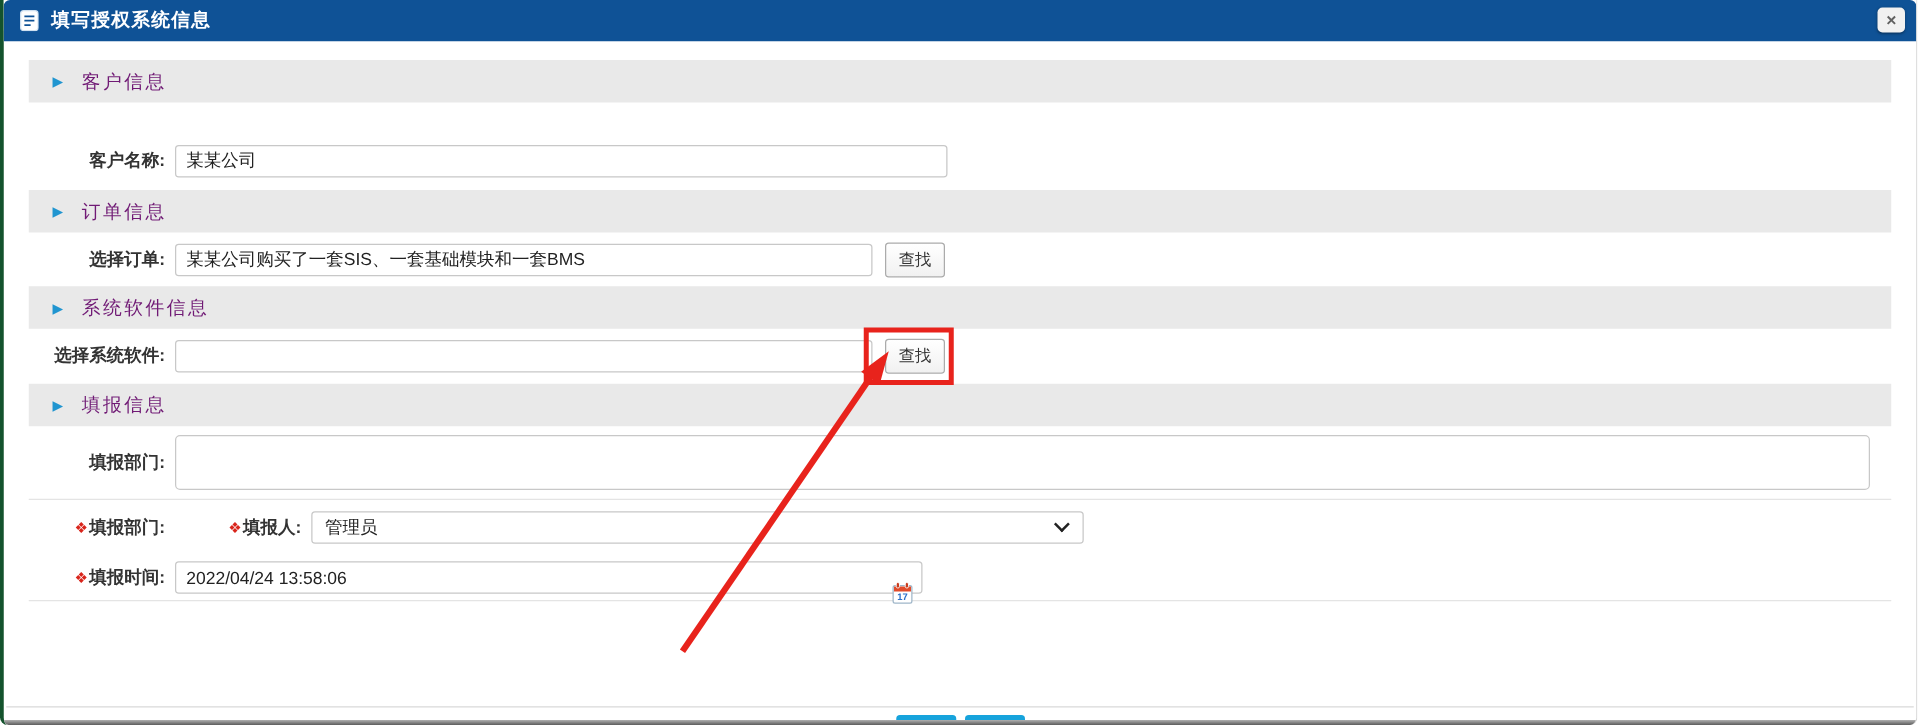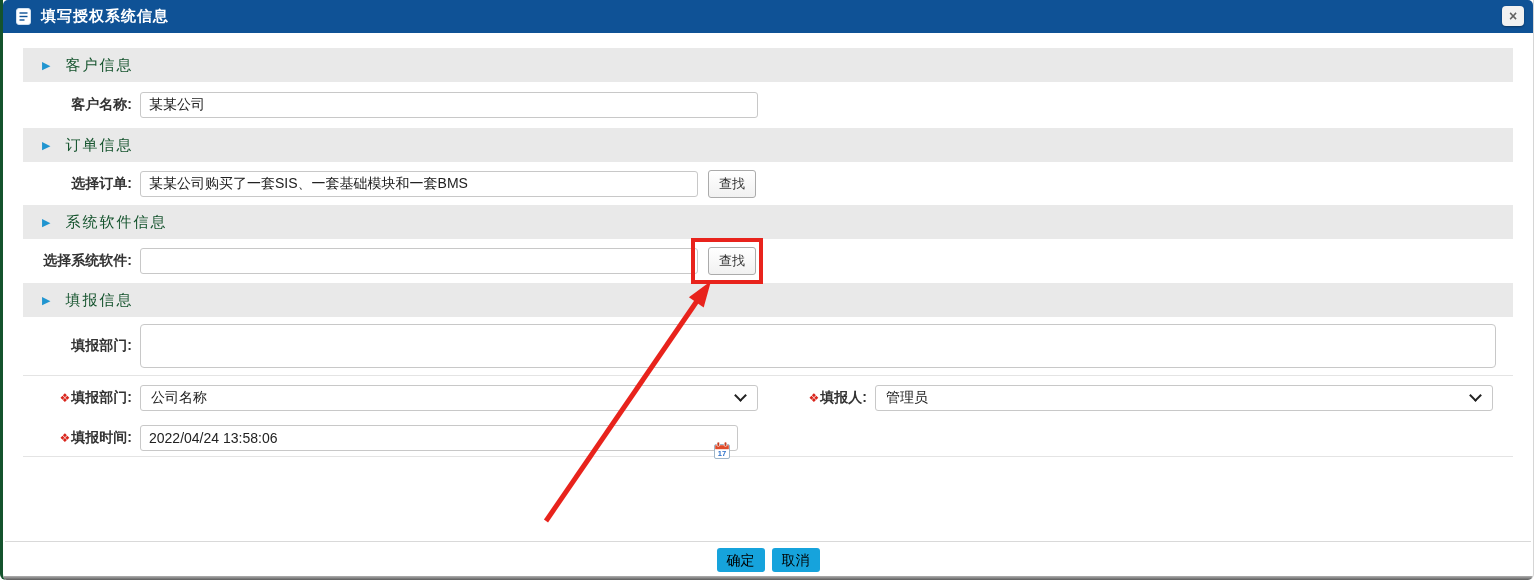--- a/index.html
+++ b/index.html
@@ -7,26 +7,26 @@
   .dialog{position:relative;width:1534px;height:580px;border-left:3px solid #14532d;border-right:1px solid #d5d5d5;box-sizing:border-box;background:#fff;overflow:hidden;border-radius:0 0 6px 6px;}
   
   .titlebar{height:33px;background:#0f5296;border-radius:5px 5px 0 0;display:flex;align-items:center;padding-left:13px;position:relative;}
   .titlebar .doc-icon{margin-right:10px;display:inline-flex;}
   .titlebar .title{color:#fff;font-size:15px;font-weight:bold;letter-spacing:1px;}
   .close-btn{position:absolute;right:9px;top:6px;width:22px;height:20px;background:#f1f1f1;border:none;border-radius:4px;color:#616161;font-weight:bold;font-size:14px;line-height:20px;text-align:center;cursor:pointer;box-shadow:0 1px 2px rgba(0,0,0,.35);padding:0;}
   
   .content{padding:15px 20px 0 20px;}
   .sec-header{height:34px;background:#e9e9e9;display:flex;align-items:center;padding-left:19px;}
   .sec-header .tri{color:#2095d0;font-size:11px;margin-right:15px;}
-  .sec-header .sec-title{color:#14532d;font-size:15px;letter-spacing:2px;}
+  .sec-header .sec-title{color:#701a75;font-size:15px;letter-spacing:2px;}
   .row{display:flex;align-items:center;}
   .row .lbl{width:109px;text-align:right;font-weight:bold;font-size:14px;color:#333;flex:none;white-space:nowrap;}
   .row .lbl .req{color:#d9251c;font-size:12px;font-weight:normal;margin-right:1px;}
   .txt-input{height:24px;border:1px solid #c8c8c8;border-radius:3px;margin-left:8px;padding:0 8px;font-size:14px;color:#222;font-family:inherit;box-sizing:content-box;}
-  .row-customer{height:46px;}
+  .row-customer{height:46px;margin-top:24px;}
   .row-order{height:43px;}
   .row-software{height:44px;}
   .row-desc{height:58px;}
   .row-selects{height:43px;}
   .row-time{height:37px;}
   .w-main{width:600px;}
   .w-short{width:540px;}
   .search-btn{margin-left:10px;width:48px;height:28px;background:linear-gradient(#ffffff,#f1f1f1);border:1px solid #ababab;border-radius:3px;font-size:13px;color:#333;cursor:pointer;font-family:Liberation Mono, monospace;flex:none;}
   .hl-wrap{position:relative;flex:none;}
   .red-box{position:absolute;left:-7px;top:-9px;right:-7px;bottom:-9px;border:4px solid #e8231c;pointer-events:none;}
@@ -105,24 +105,20 @@
     </div>
     <div class="row row-desc">
       <span class="lbl">填报部门:</span>
       <textarea class="desc" style=""></textarea>
     </div>
 
     <div class="sep"></div>
 
     <div class="row row-selects">
       <span class="lbl"><span class="req">❖</span><span>填报部门:</span></span>
-      <div class="select-box sel-main">
-        <span class="sel-val">公司名称</span>
-        <span class="chev"></span>
-      </div>
       <span class="lbl"><span class="req">❖</span><span>填报人:</span></span>
       <div class="select-box sel-main">
         <span class="sel-val">管理员</span>
         <span class="chev"></span>
       </div>
     </div>
 
     <div class="row row-time">
       <span class="lbl"><span class="req">❖</span><span>填报时间:</span></span>
       <span class="time-wrap">

